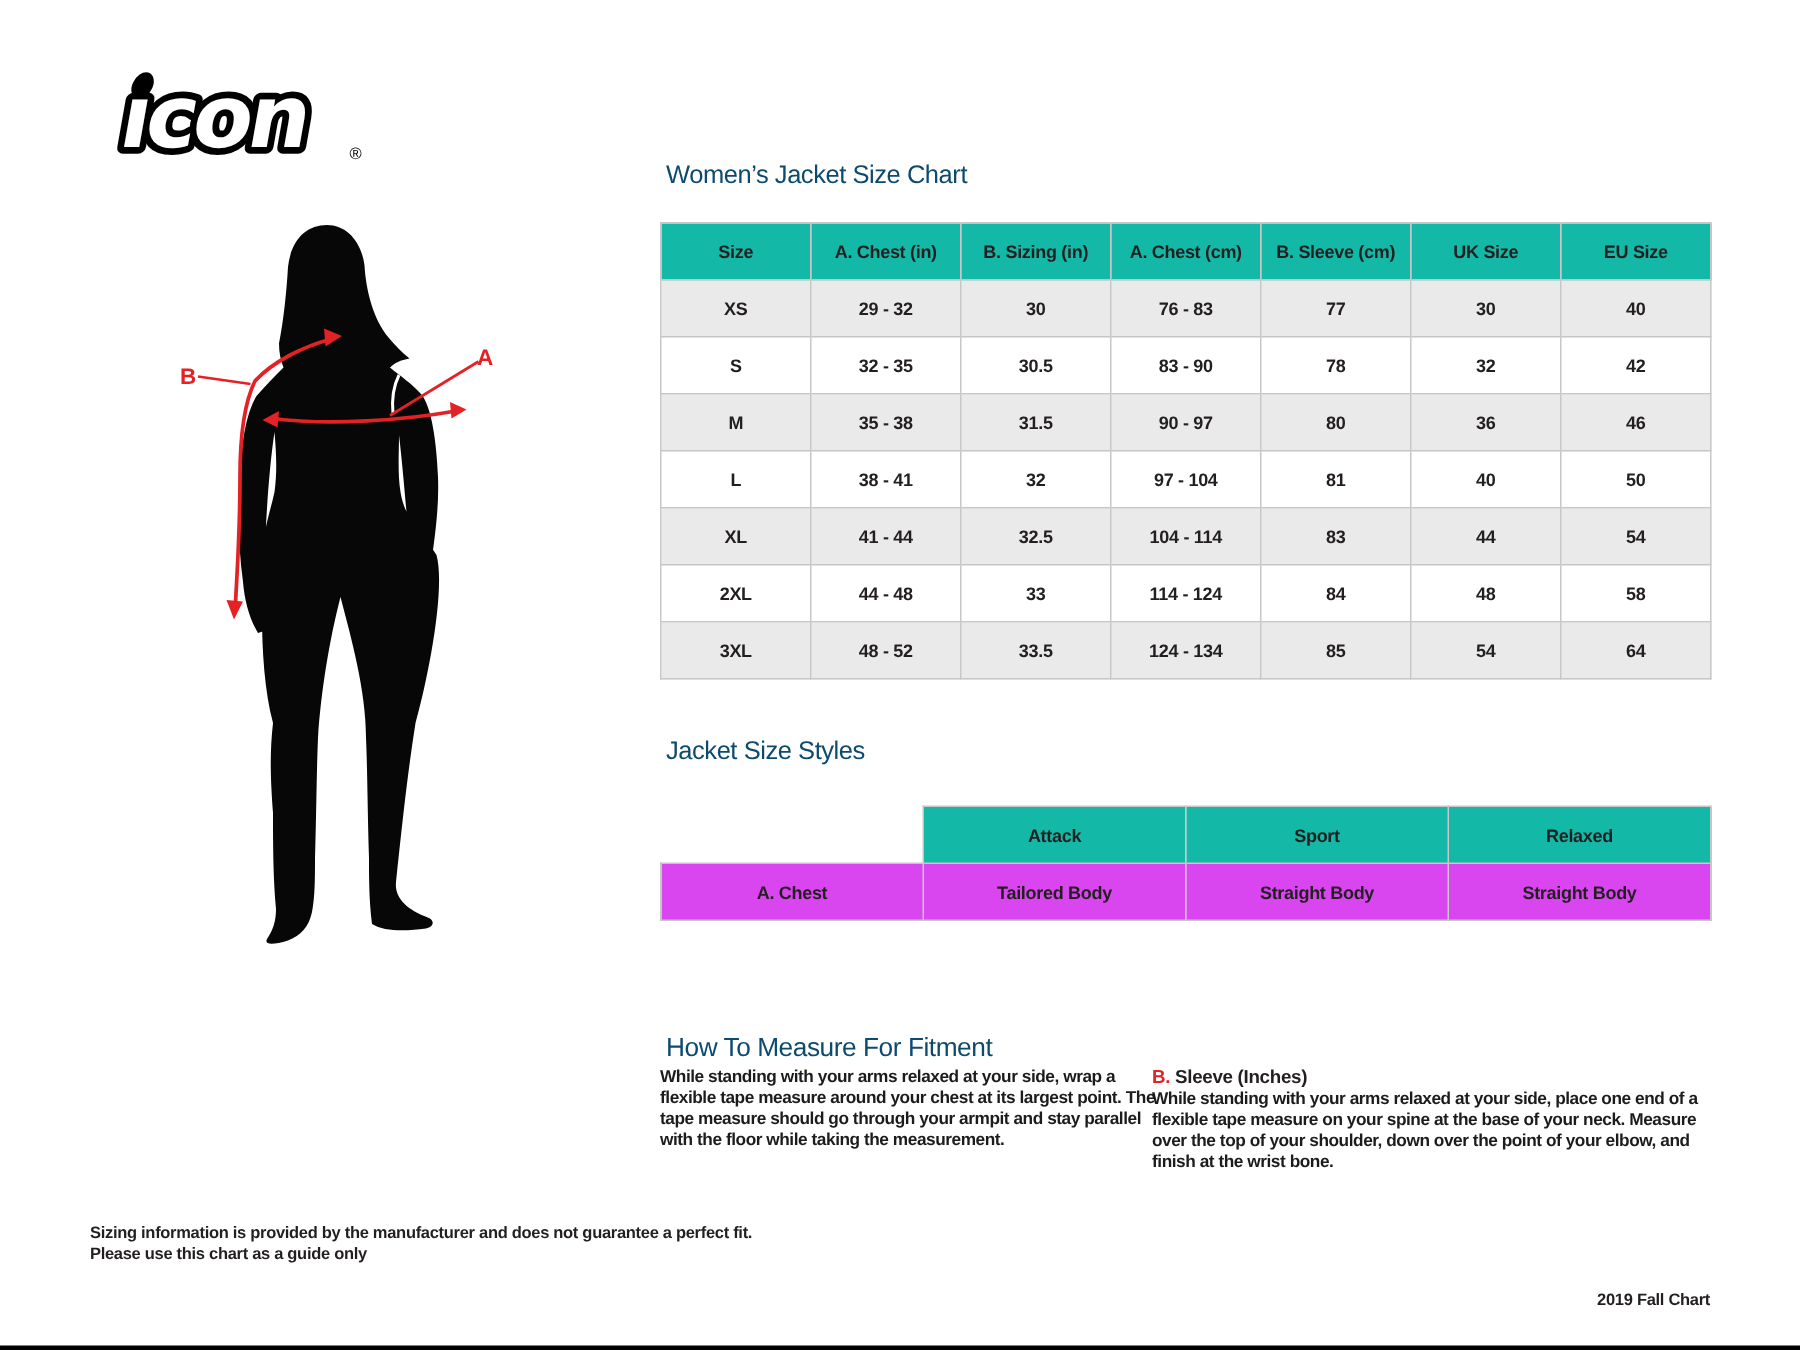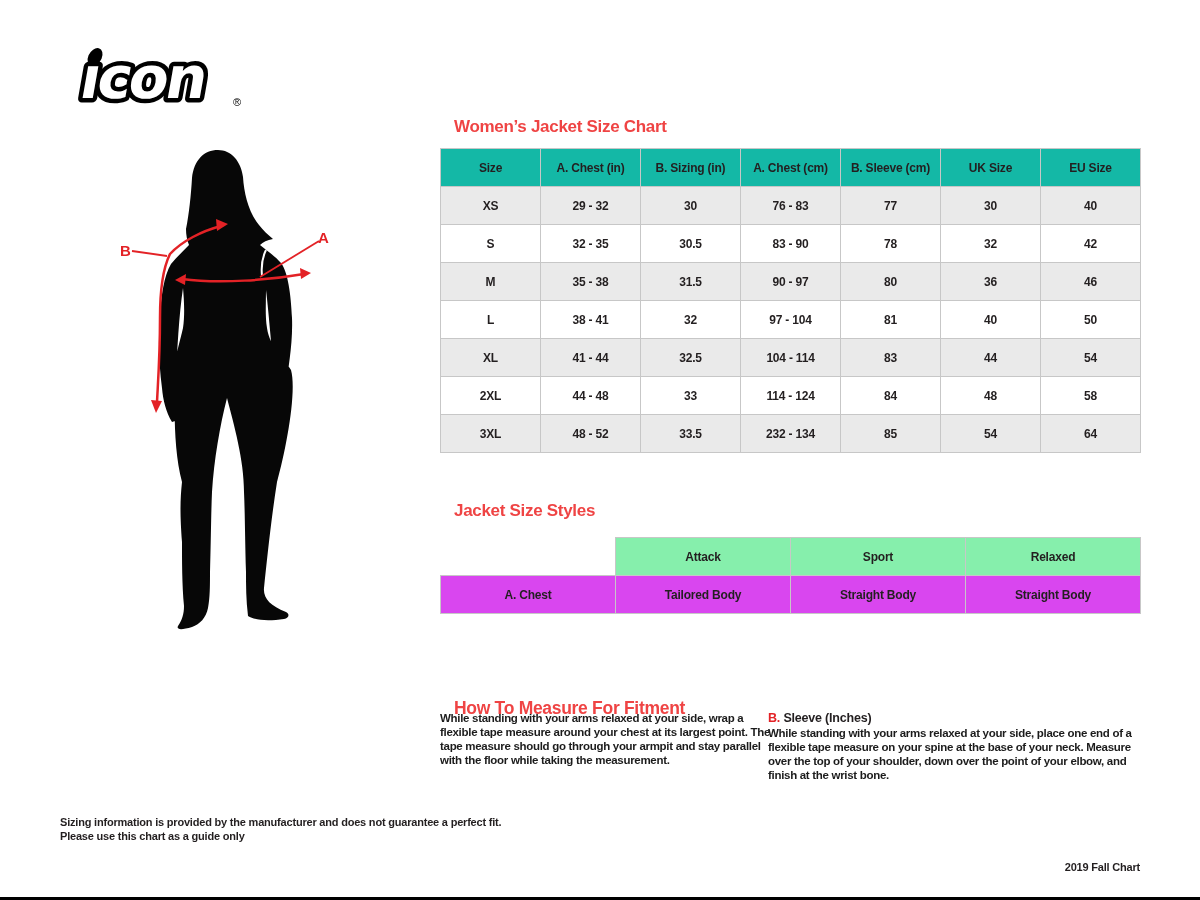--- a/index.html
+++ b/index.html
@@ -1,33 +1,33 @@
 <!DOCTYPE html>
 <html><head>
 <meta charset="utf-8">
 <style>
   html,body{margin:0;padding:0;background:#fff;}
   .page{
     position:relative;width:1200px;height:900px;background:#ffffff;overflow:hidden;
     font-family:"Liberation Sans",sans-serif;color:#231f20;
   }
   .abs{position:absolute;}
-  h1,h2{margin:14px;font-size:17px;font-weight:700;letter-spacing:-0.3px;color:#ef4444;}
+  h1,h2{margin:4px;font-size:17px;font-weight:400;letter-spacing:-0.3px;color:#0c4a6e;}
   
   table{border-collapse:collapse;table-layout:fixed;}
   th,td{
     border:1px solid #c7c7c7;height:37px;text-align:center;vertical-align:middle;
     font-size:12px;font-weight:700;letter-spacing:-0.2px;color:#231f20;padding:0 4px;
   }
   #size-table{width:700px;}
   #size-table th{background:#14b8a6;text-align:center;}
   #size-table tbody tr:nth-child(odd){background:#eaeaea;}
   #size-table tbody tr:nth-child(even){background:#ffffff;}
   #style-table{width:700px;}
-  #style-table th{background:#86efac;}
+  #style-table th{background:#14b8a6;}
   #style-table th:first-child{background:transparent;border:0;}
   #style-table tbody tr:nth-child(1){background:#d946ef;}
   #style-table tbody tr:nth-child(2){background:#ffffff;}
   #style-table tbody tr:nth-child(2) td:nth-child(4){font-weight:400;}
   
   .measure-label{font-size:12.5px;font-weight:700;letter-spacing:-0.2px;margin-bottom:1px;}
   .measure-prefix{font-weight:700;}
   .measure-body{font-size:11.5px;line-height:14px;font-weight:700;letter-spacing:-0.3px;color:#1c1c1c;}
   
   .disclaimer{font-size:11px;font-weight:700;line-height:13.5px;letter-spacing:-0.2px;}
@@ -186,21 +186,21 @@
           <td>33</td>
           <td>114 - 124</td>
           <td>84</td>
           <td>48</td>
           <td>58</td>
         </tr>
         <tr>
           <td>3XL</td>
           <td>48 - 52</td>
           <td>33.5</td>
-          <td>232 - 134</td>
+          <td>124 - 134</td>
           <td>85</td>
           <td>54</td>
           <td>64</td>
         </tr>
       </tbody>
   </table>
 
   <h2 class="abs" style="left:440px;top:487px;">Jacket Size Styles</h2>
 
   <table id="style-table" class="abs" style="left:440px;top:537px;">

